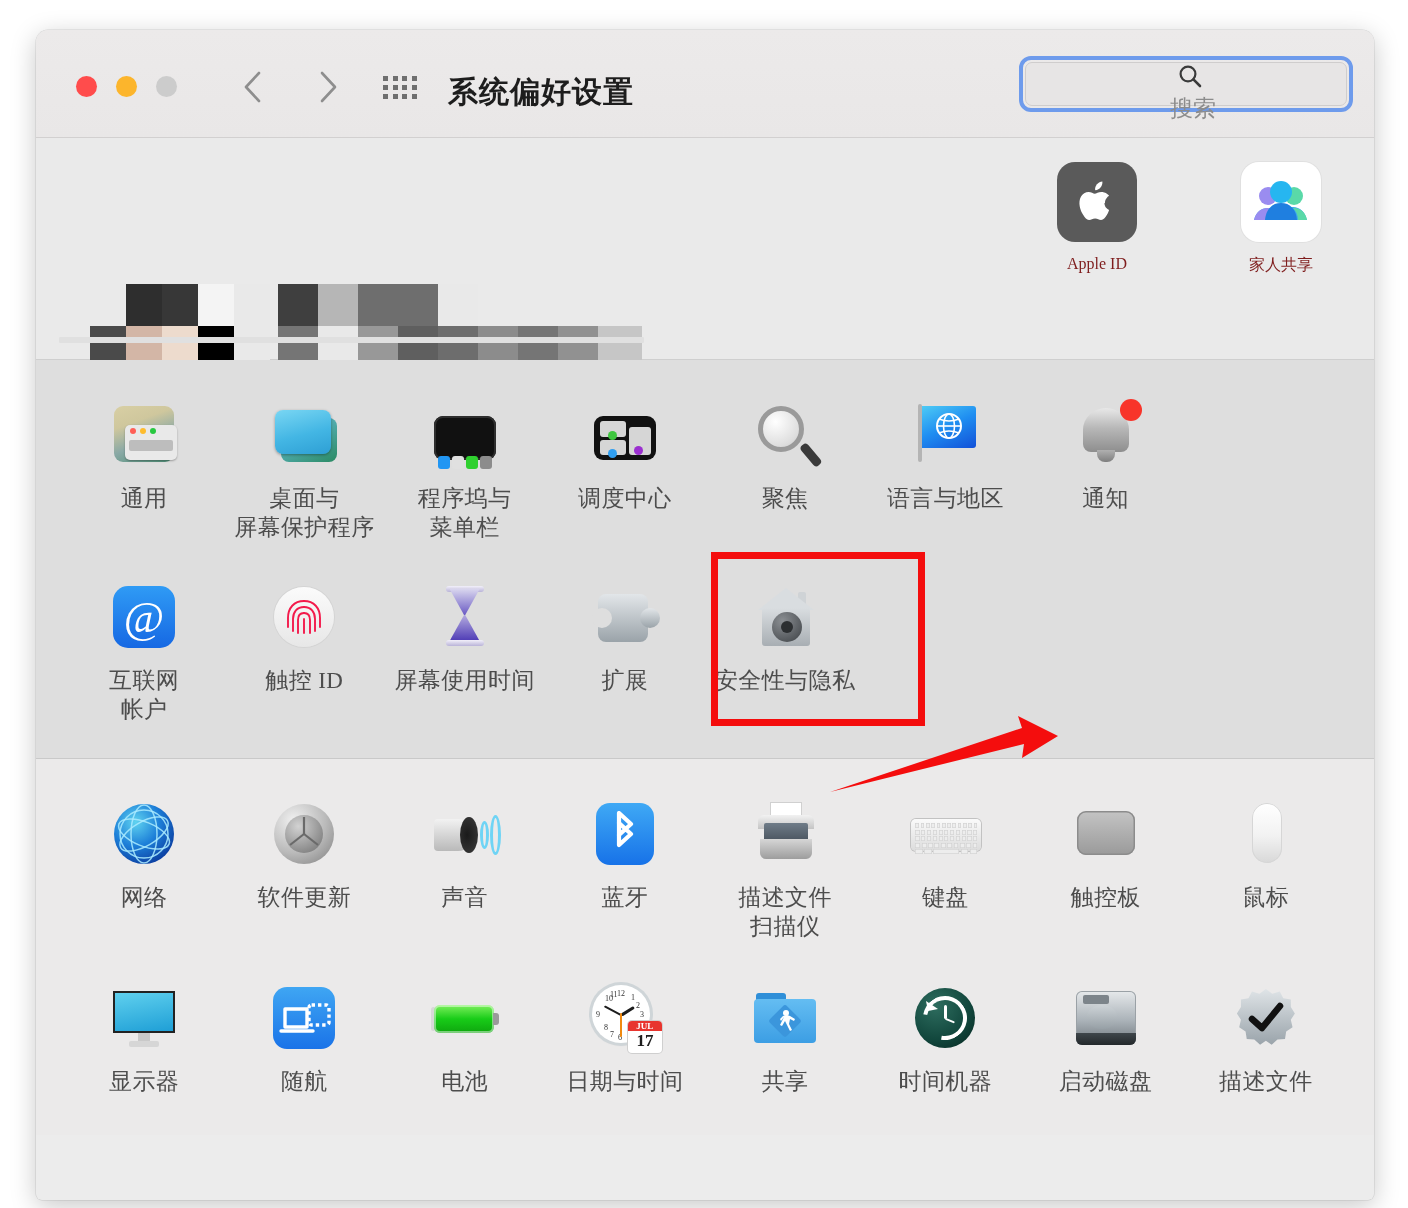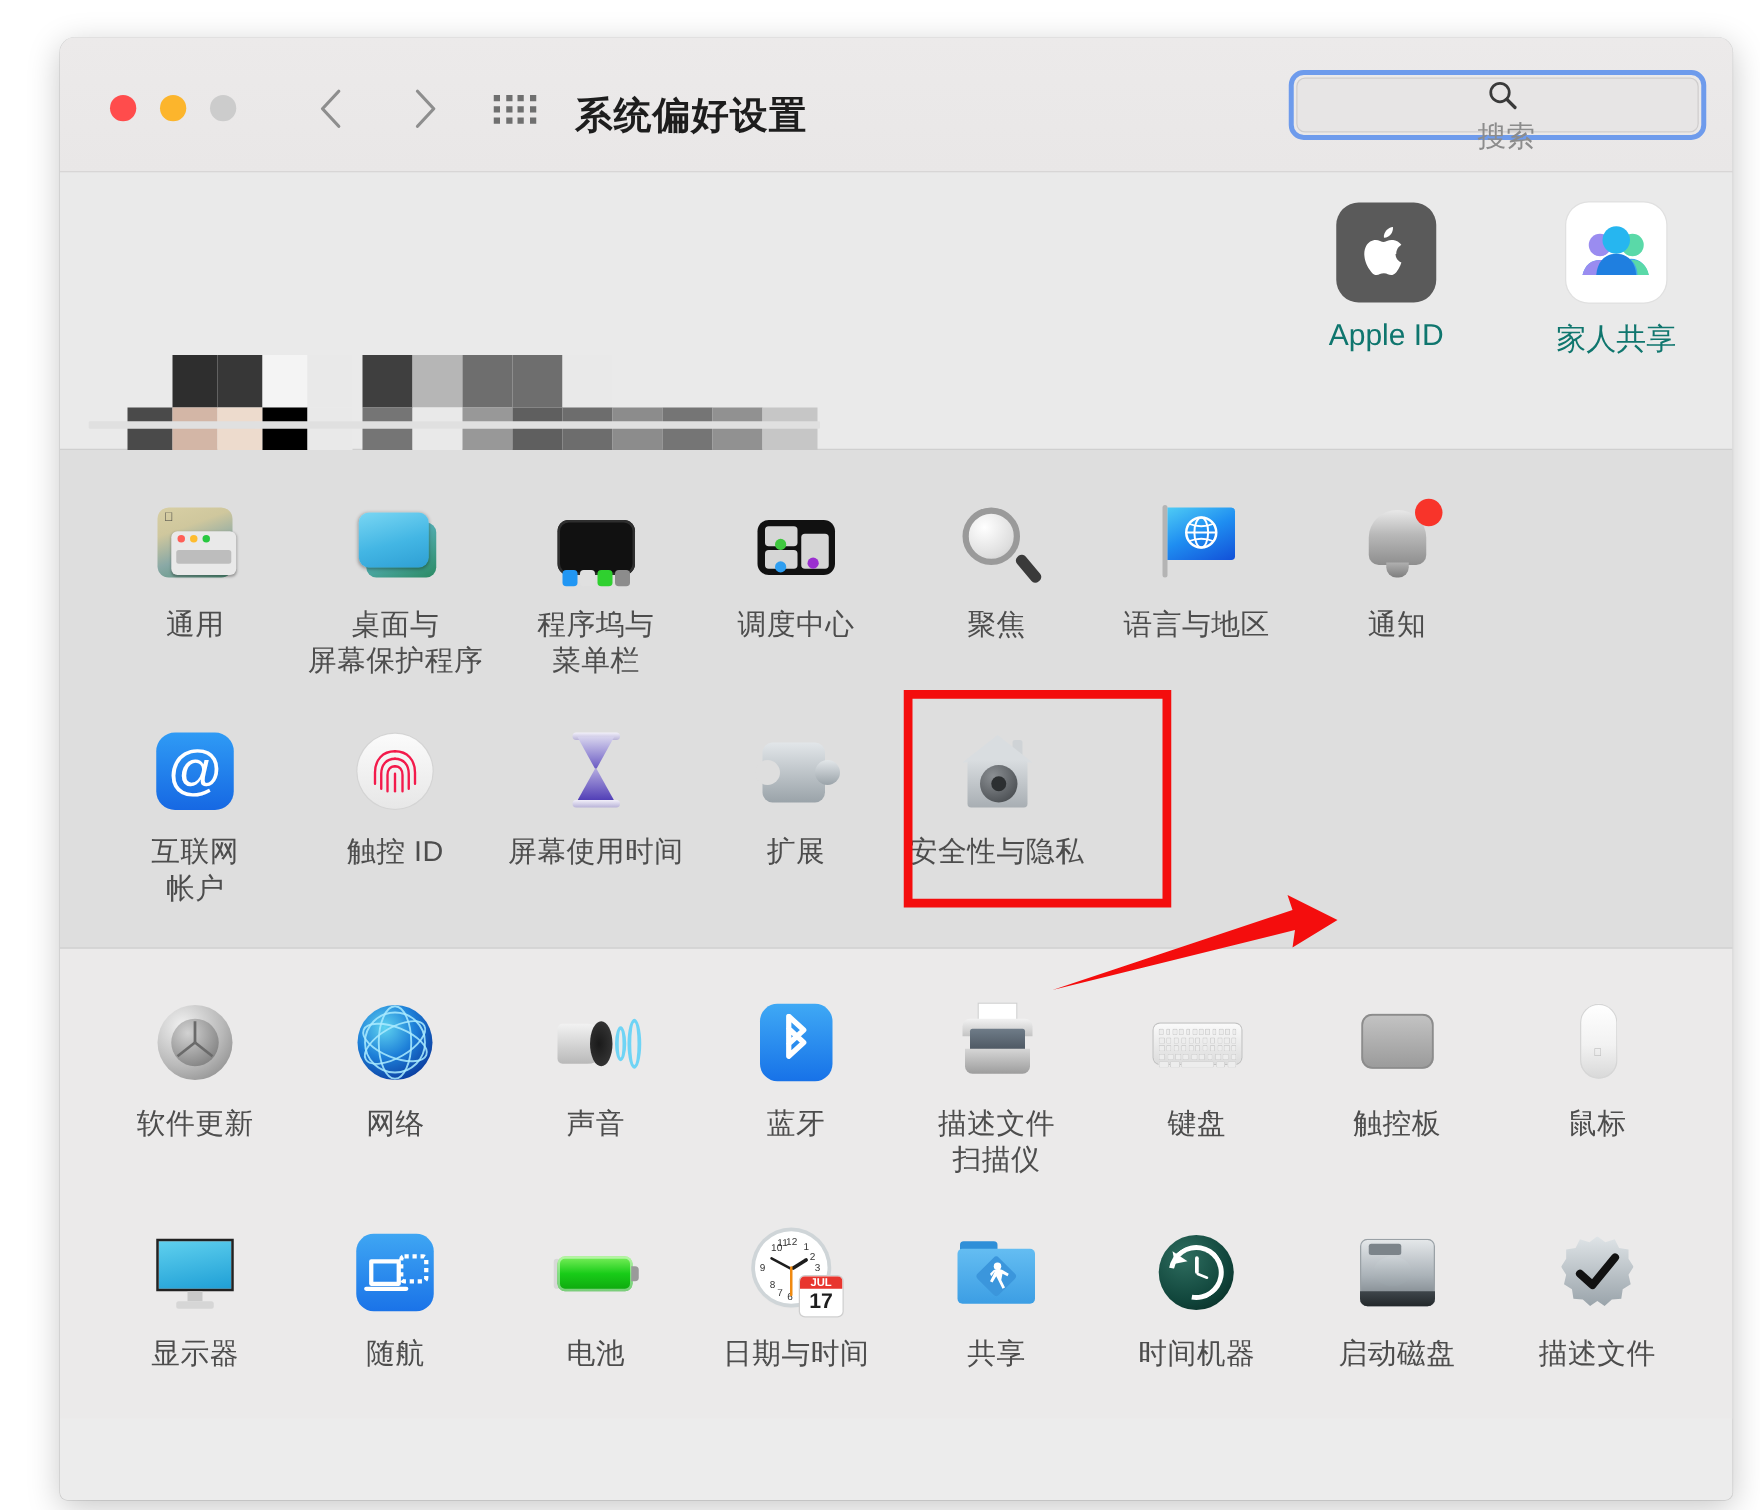--- a/index.html
+++ b/index.html
@@ -4,26 +4,27 @@
 <style>
   * { box-sizing: border-box; margin: 0; padding: 0; }
   html, body {
     width: 1408px; height: 1208px;
     background: #ffffff;
     font-family: "Liberation Sans", "DejaVu Sans", sans-serif;
     overflow: hidden;
   }
   #window {
     position: absolute;
-    left: 48px; top: 30px;
+    left: 36px; top: 30px;
     width: 1338px; height: 1170px;
     background: #ececec;
     border-radius: 12px 12px 6px 6px;
     box-shadow: 0 6px 26px rgba(0,0,0,0.22), 0 0 0 0.5px rgba(0,0,0,0.13);
     overflow: hidden;
+    font-family: Liberation Serif, serif;
   }
 
   
   .titlebar {
     position: relative;
     height: 108px;
     background: linear-gradient(to bottom, #eceaea 0%, #e9e7e7 100%);
     border-bottom: 1px solid #d2d0d0;
   }
   .traffic { position: absolute; top: 46px; left: 40px; display: flex; gap: 19px; }
@@ -95,21 +96,21 @@
     position: absolute; top: 24px; right: 26px;
     display: flex; gap: 50px;
   }
   .acct { width: 134px; text-align: center; }
   .acct .glyph {
     width: 80px; height: 80px; margin: 0 auto 13px;
     border-radius: 18px;
     display: flex; align-items: center; justify-content: center;
     position: relative;
   }
-  .acct .lbl { font-size: 24px; color: #0f766e; }
+  .acct .lbl { font-size: 16px; color: #7f1d1d; }
   .appleid-sq { background: #5a5a5a; }
   .family-sq  { background: #ffffff; box-shadow: 0 0 0 1px #e0e0e0; }
 
   .banner-strip {
     position: absolute; left: 23px; bottom: 16px;
     width: 585px; height: 6px;
     background: #e0e0e0; border-radius: 1px;
   }
 
   
@@ -660,50 +661,50 @@
       <div class="pref"></div>
     </div>
   </div>
 
   <div class="pane s2">
 
     <div class="row">
 
       <div class="pref">
         <div class="art">
-          <div class="su-gear"></div>
-          <div class="su-inner"></div>
-          <svg width="78" height="78" viewBox="0 0 78 78" style="position:absolute;left:0;top:0;">
-            <g stroke="#6a6a6a" stroke-width="2.2">
-              <line x1="39" y1="22" x2="39" y2="39"></line>
-              <line x1="39" y1="39" x2="25" y2="50"></line>
-              <line x1="39" y1="39" x2="53" y2="50"></line>
-            </g>
-          </svg>
-        </div>
-        <div class="name">
-          <span>软件更新</span>
-        </div>
-      </div>
-
-      <div class="pref">
-        <div class="art">
           <div class="net-globe">
             <svg width="60" height="60" viewBox="0 0 60 60">
               <g fill="none" stroke="rgba(170,235,255,.85)" stroke-width="1.5">
                 <ellipse cx="30" cy="30" rx="13" ry="29"></ellipse>
                 <ellipse cx="30" cy="30" rx="27" ry="12" transform="rotate(22 30 30)"></ellipse>
                 <ellipse cx="30" cy="30" rx="27" ry="12" transform="rotate(-30 30 30)"></ellipse>
                 <ellipse cx="30" cy="30" rx="24" ry="24"></ellipse>
               </g>
             </svg>
           </div>
         </div>
         <div class="name">
           <span>网络</span>
+        </div>
+      </div>
+
+      <div class="pref">
+        <div class="art">
+          <div class="su-gear"></div>
+          <div class="su-inner"></div>
+          <svg width="78" height="78" viewBox="0 0 78 78" style="position:absolute;left:0;top:0;">
+            <g stroke="#6a6a6a" stroke-width="2.2">
+              <line x1="39" y1="22" x2="39" y2="39"></line>
+              <line x1="39" y1="39" x2="25" y2="50"></line>
+              <line x1="39" y1="39" x2="53" y2="50"></line>
+            </g>
+          </svg>
+        </div>
+        <div class="name">
+          <span>软件更新</span>
         </div>
       </div>
 
       <div class="pref">
         <div class="art">
           <div class="snd-cone"></div>
           <div class="snd-mouth"></div>
           <div class="snd-wave" style="left:54px; top:26px; width:9px; height:28px;"></div>
           <div class="snd-wave" style="left:64px; top:20px; width:11px; height:40px;"></div>
         </div>

